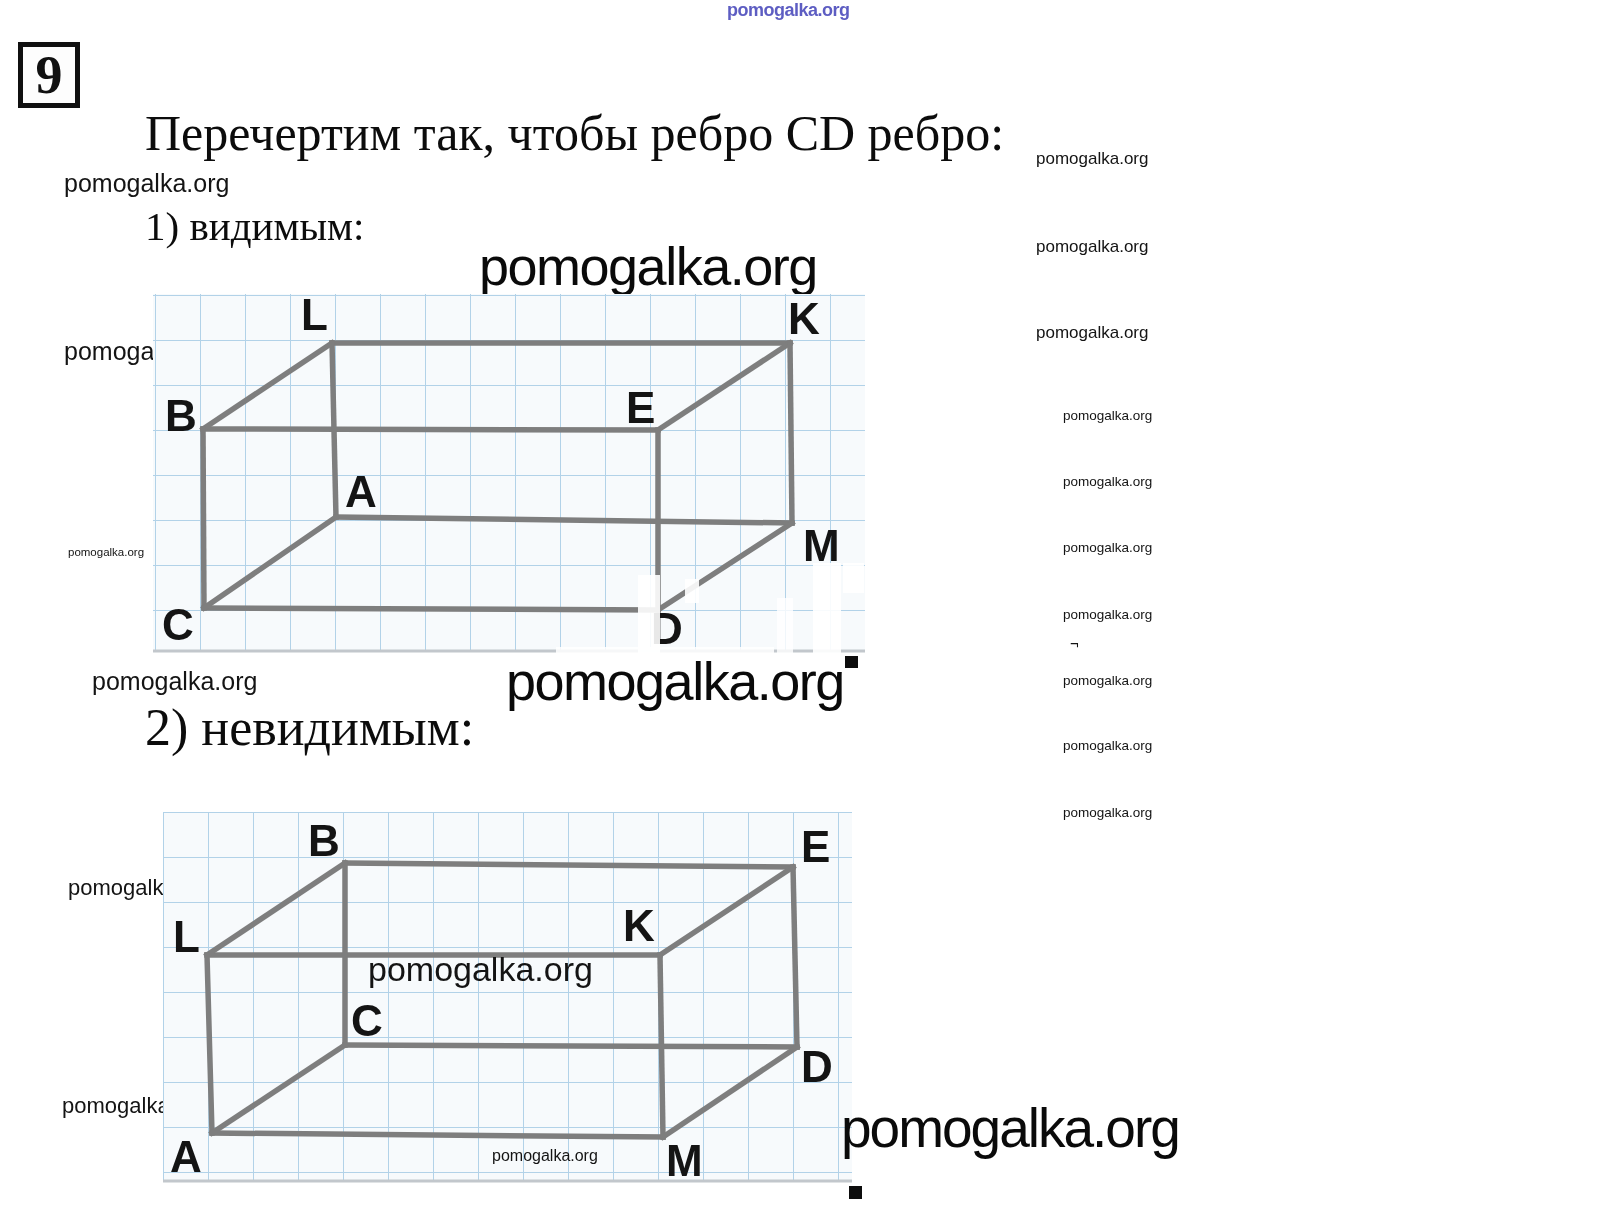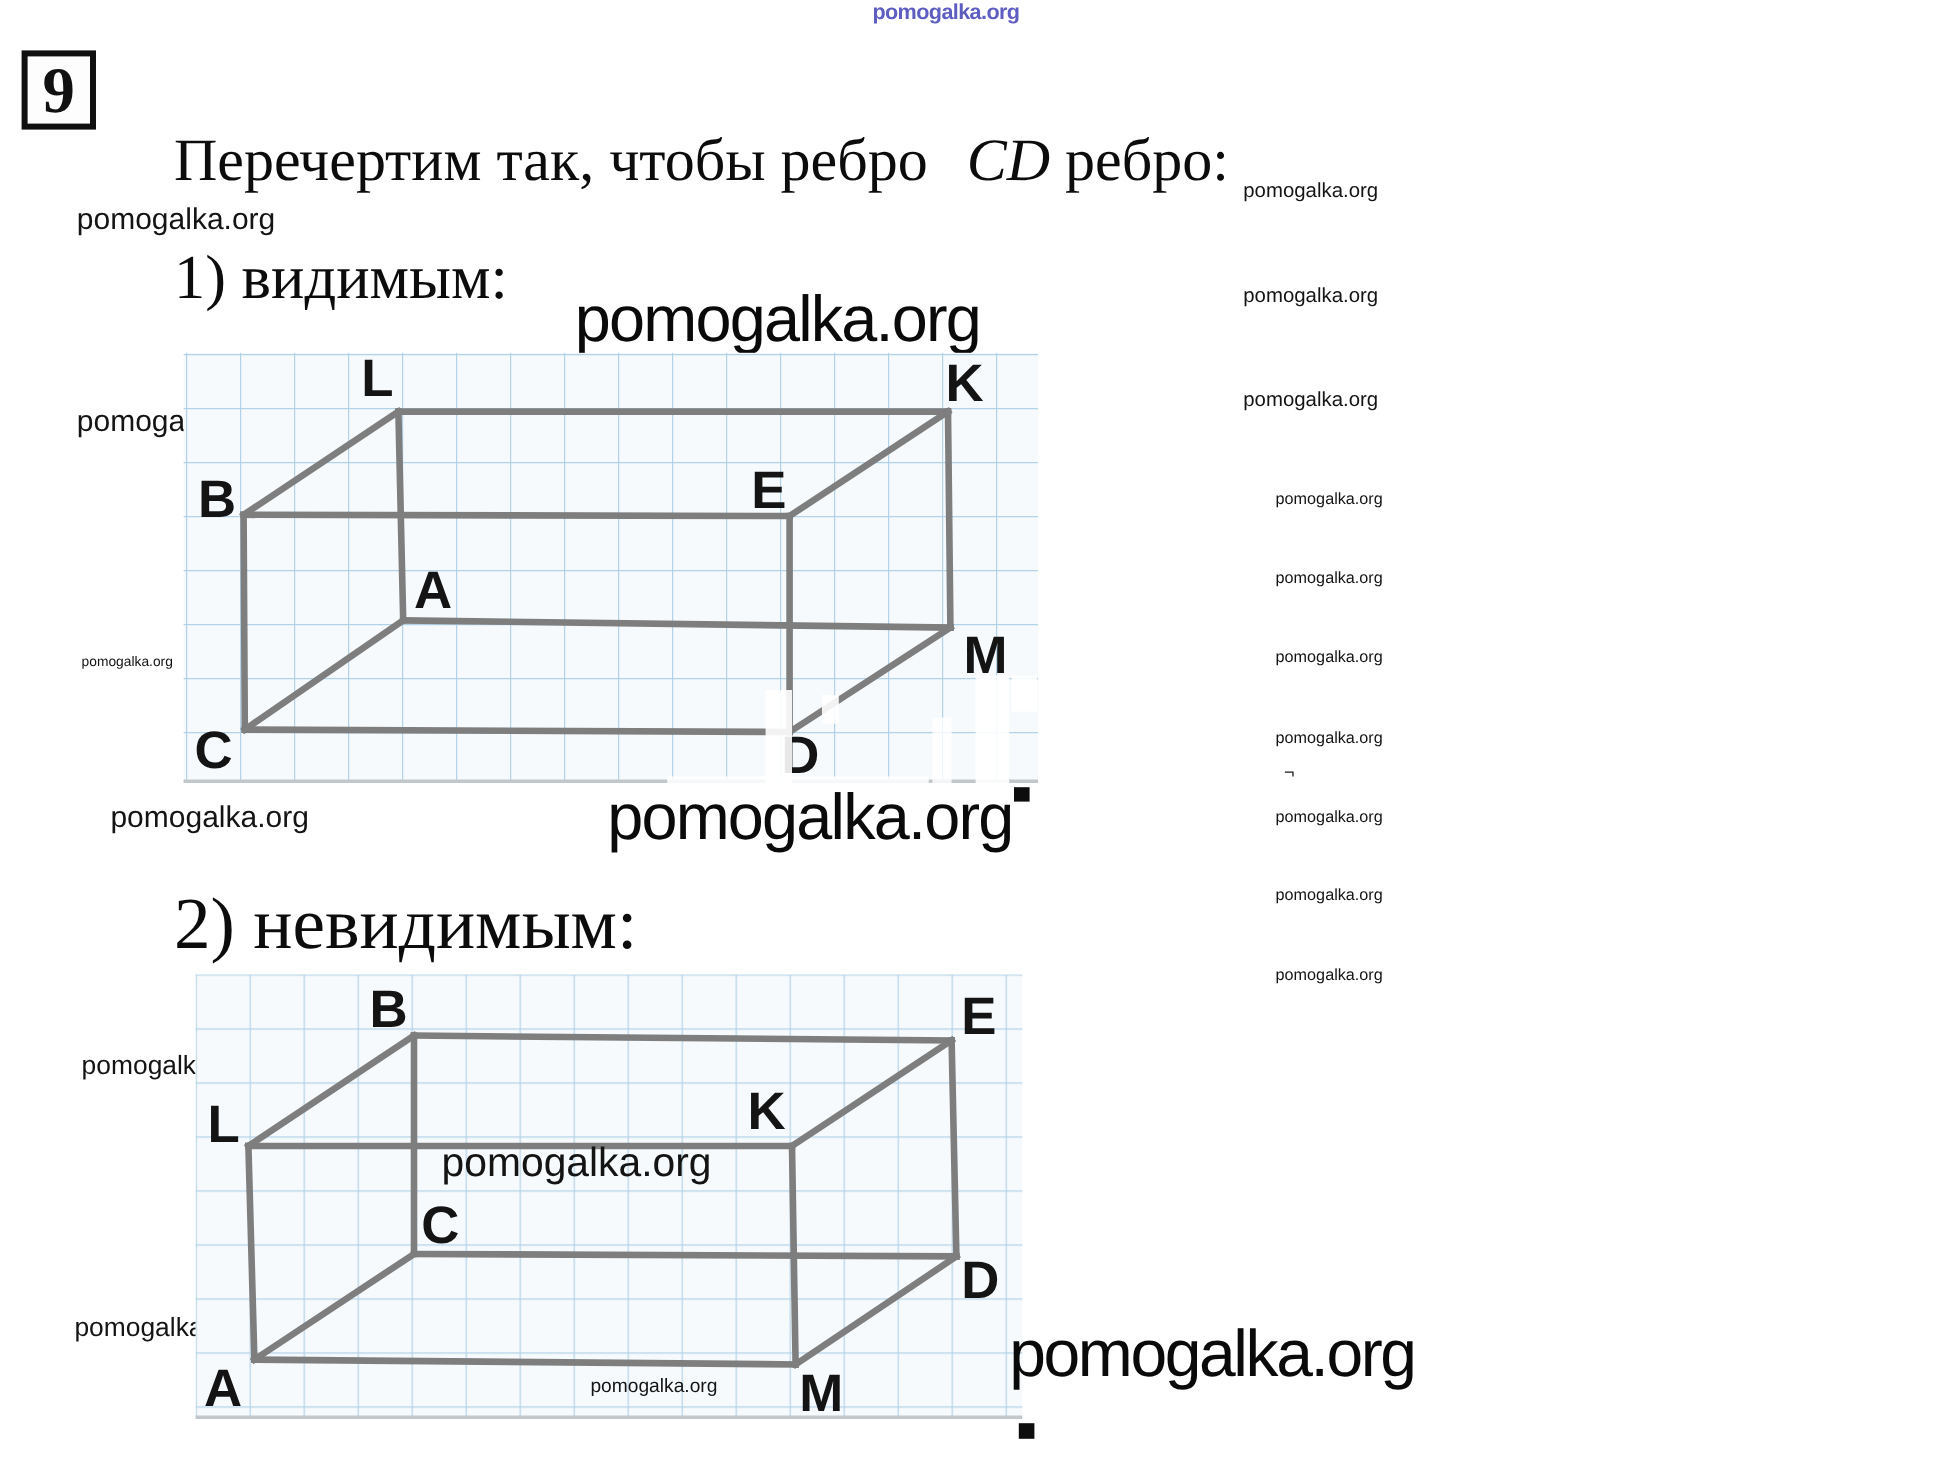--- a/index.html
+++ b/index.html
@@ -23,21 +23,21 @@
     font-weight:700;
     opacity:.85;
     letter-spacing:-.5px;
   }
   .wm-big{
     font-size:54px;
     letter-spacing:-1.5px;
     color:#0a0a0a;
   }
   .serif{font-family:"Liberation Serif",serif;color:#0c0c0c;white-space:nowrap;}
-  .title-math{font-style:italic;margin-left:20px;}
+  .title-math{}
   #problem-box{
     left:18px;top:42px;width:62px;height:66px;
     border:5px solid #101010;
     box-sizing:border-box;
     display:flex;align-items:center;justify-content:center;
     background:#fdfdfd;
   }
   #problem-box span{
     font-family:"Liberation Serif",serif;
     font-weight:700;font-size:54px;color:#111;
@@ -79,21 +79,21 @@
 <div class="abs wm" style="left:1063px;top:739px;font-size:13.5px;">pomogalka.org</div>
 <div class="abs wm" style="left:1063px;top:806px;font-size:13.5px;">pomogalka.org</div>
 
 <div class="abs wm" style="left:64px;top:170px;font-size:25px;">pomogalka.org</div>
 <div class="abs wm" style="left:64px;top:338px;font-size:25px;">pomogalka.org</div>
 <div class="abs wm" style="left:68px;top:546px;font-size:11.5px;">pomogalka.org</div>
 <div class="abs wm" style="left:92px;top:668px;font-size:25px;">pomogalka.org</div>
 <div class="abs wm" style="left:68px;top:876px;font-size:22px;">pomogalka.org</div>
 <div class="abs wm" style="left:62px;top:1094px;font-size:22px;">pomogalka.org</div>
 
-<div class="abs serif" style="left:145px;top:202px;font-size:52px;">1) видимым:</div>
+<div class="abs serif" style="left:145px;top:202px;font-size:41px;">1) видимым:</div>
 
 <div class="abs wm wm-big" style="left:479px;top:238px;">pomogalka.org</div>
 
 <svg class="abs" style="left:150px;top:280px;" width="718" height="375" viewBox="150 280 718 375">
   <defs>
     <pattern id="grid1" width="45" height="45" x="155" y="295" patternUnits="userSpaceOnUse">
       <path class="gridpath" d="M0 0 H45 M0 0 V45"></path>
     </pattern>
   </defs>
   <rect class="gridbg" x="153" y="294" width="712" height="358"></rect>
@@ -132,21 +132,21 @@
     <rect class="smudge" x="777" y="598" width="16" height="62" style="fill:rgba(255,255,255,.8)"></rect>
     <rect class="smudge" x="813" y="563" width="28" height="104"></rect>
     <rect class="smudge" x="843" y="563" width="21" height="30"></rect>
     <rect class="smudge" x="556" y="647" width="218" height="12" style="fill:rgba(255,255,255,.85)"></rect>
   </g>
 </svg>
 
 <div class="abs wm wm-big" style="left:506px;top:653px;">pomogalka.org</div>
 <div class="abs dotmark" style="left:845px;top:656px;width:13px;height:12px;" title="."></div>
 
-<div class="abs serif" style="left:145px;top:736px;font-size:61px;">2) невидимым:</div>
+<div class="abs serif" style="left:145px;top:698px;font-size:52px;">2) невидимым:</div>
 
 <svg class="abs" style="left:160px;top:805px;" width="695" height="380" viewBox="160 805 695 380">
   <defs>
     <pattern id="grid2" width="45" height="45" x="163" y="812" patternUnits="userSpaceOnUse">
       <path class="gridpath" d="M0 0 H45 M0 0 V45"></path>
     </pattern>
   </defs>
   <rect class="gridbg" x="163" y="812" width="689" height="370"></rect>
   <rect x="163" y="812" width="689" height="370" fill="url(#grid2)"></rect>
   <line class="gridshadow" x1="163" y1="1181" x2="852" y2="1181"></line>

